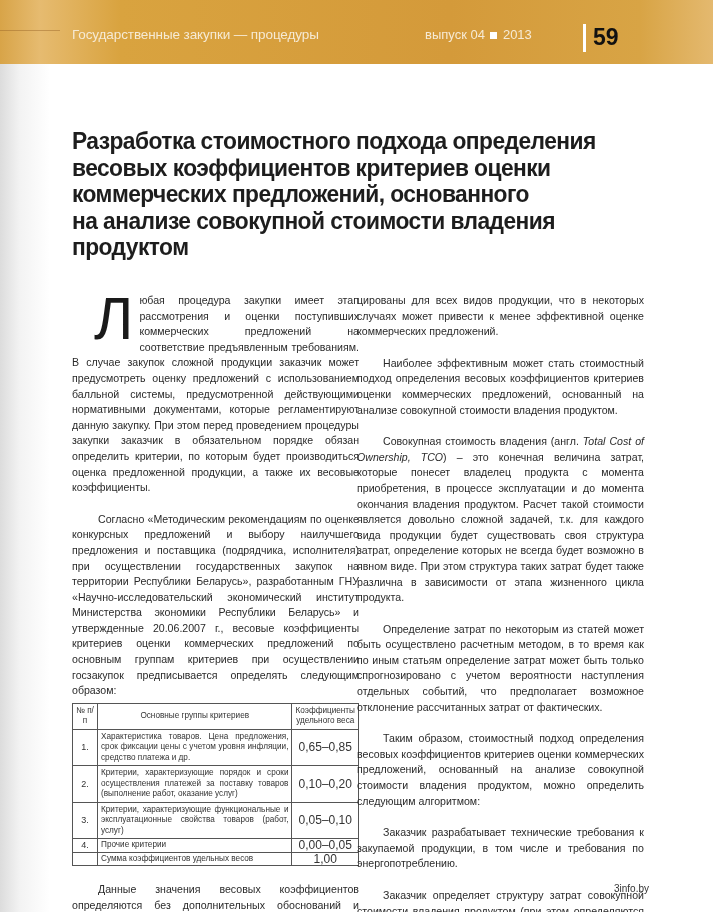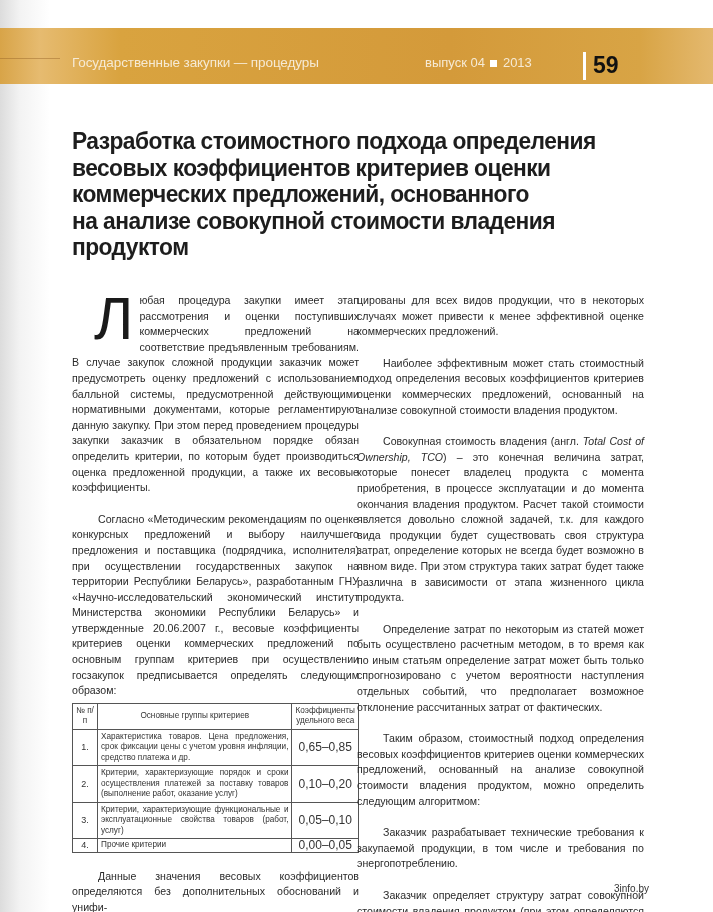--- a/index.html
+++ b/index.html
@@ -2,23 +2,22 @@
 <html><head>
 <meta charset="utf-8">
 <style>
   html, body { margin: 0; padding: 0; }
   body {
     width: 713px; height: 912px; overflow: hidden; position: relative;
     background: linear-gradient(to right, #dcdcdc 0px, #f3f3f3 20px, #ffffff 50px, #ffffff 100%);
     font-family: "Liberation Sans", sans-serif; color: #222;
   }
   .header {
-    position: absolute; left: 0; top: 0; width: 713px; height: 56px;
+    position: absolute; left: 0; top: 0; width: 713px; height: 64px;
     background: linear-gradient(to right, #d8a448 0px, #e6bb70 40px, #d9a33f 120px, #d49a3a 450px, #d8a445 640px, #e4b96f 713px);
-    margin-top: 28px;
   }
   .header .rule {
     position: absolute; left: 0; top: 30px; width: 60px; height: 1px; background: rgba(150,100,40,0.45);
   }
   .header .section-title {
     position: absolute; left: 72px; top: 27px; font-size: 13.5px; color: #f6ead4; letter-spacing: -0.1px;
   }
   .header .issue {
     position: absolute; left: 425px; top: 27px; font-size: 13px; color: #f6ead4;
   }
@@ -109,20 +108,25 @@
     <tr>
       <td class="num">3.</td>
       <td>Критерии, характеризующие функциональные и эксплуатационные свойства товаров (работ, услуг)</td>
       <td class="val">0,05–0,10</td>
     </tr>
     <tr class="single">
       <td class="num">4.</td>
       <td>Прочие критерии</td>
       <td class="val">0,00–0,05</td>
     </tr>
+    <tr class="single">
+      <td class="num"></td>
+      <td>Сумма коэффициентов удельных весов</td>
+      <td class="val">1,00</td>
+    </tr>
   </tbody>
     </table>
 
   <p class="ind">Данные значения весовых коэффициентов определяются без дополнительных обоснований и унифи-</p>
 </div>
 
 <div class="col col-right">
   <p>цированы для всех видов продукции, что в некоторых случаях может привести к менее эффективной оценке коммерческих предложений.</p>
   <p class="ind">Наиболее эффективным может стать стоимостный подход определения весовых коэффициентов критериев оценки коммерческих предложений, основанный на анализе совокупной стоимости владения продуктом.</p>
   <p class="ind"><span>Совокупная стоимость владения (англ. </span><i>Total Cost of Ownership, TCO</i><span>) – это конечная величина затрат, которые понесет владелец продукта с момента приобретения, в процессе эксплуатации и до момента окончания владения продуктом. Расчет такой стоимости является довольно сложной задачей, т.к. для каждого вида продукции будет существовать своя структура затрат, определение которых не всегда будет возможно в явном виде. При этом структура таких затрат будет также различна в зависимости от этапа жизненного цикла продукта.</span></p>

